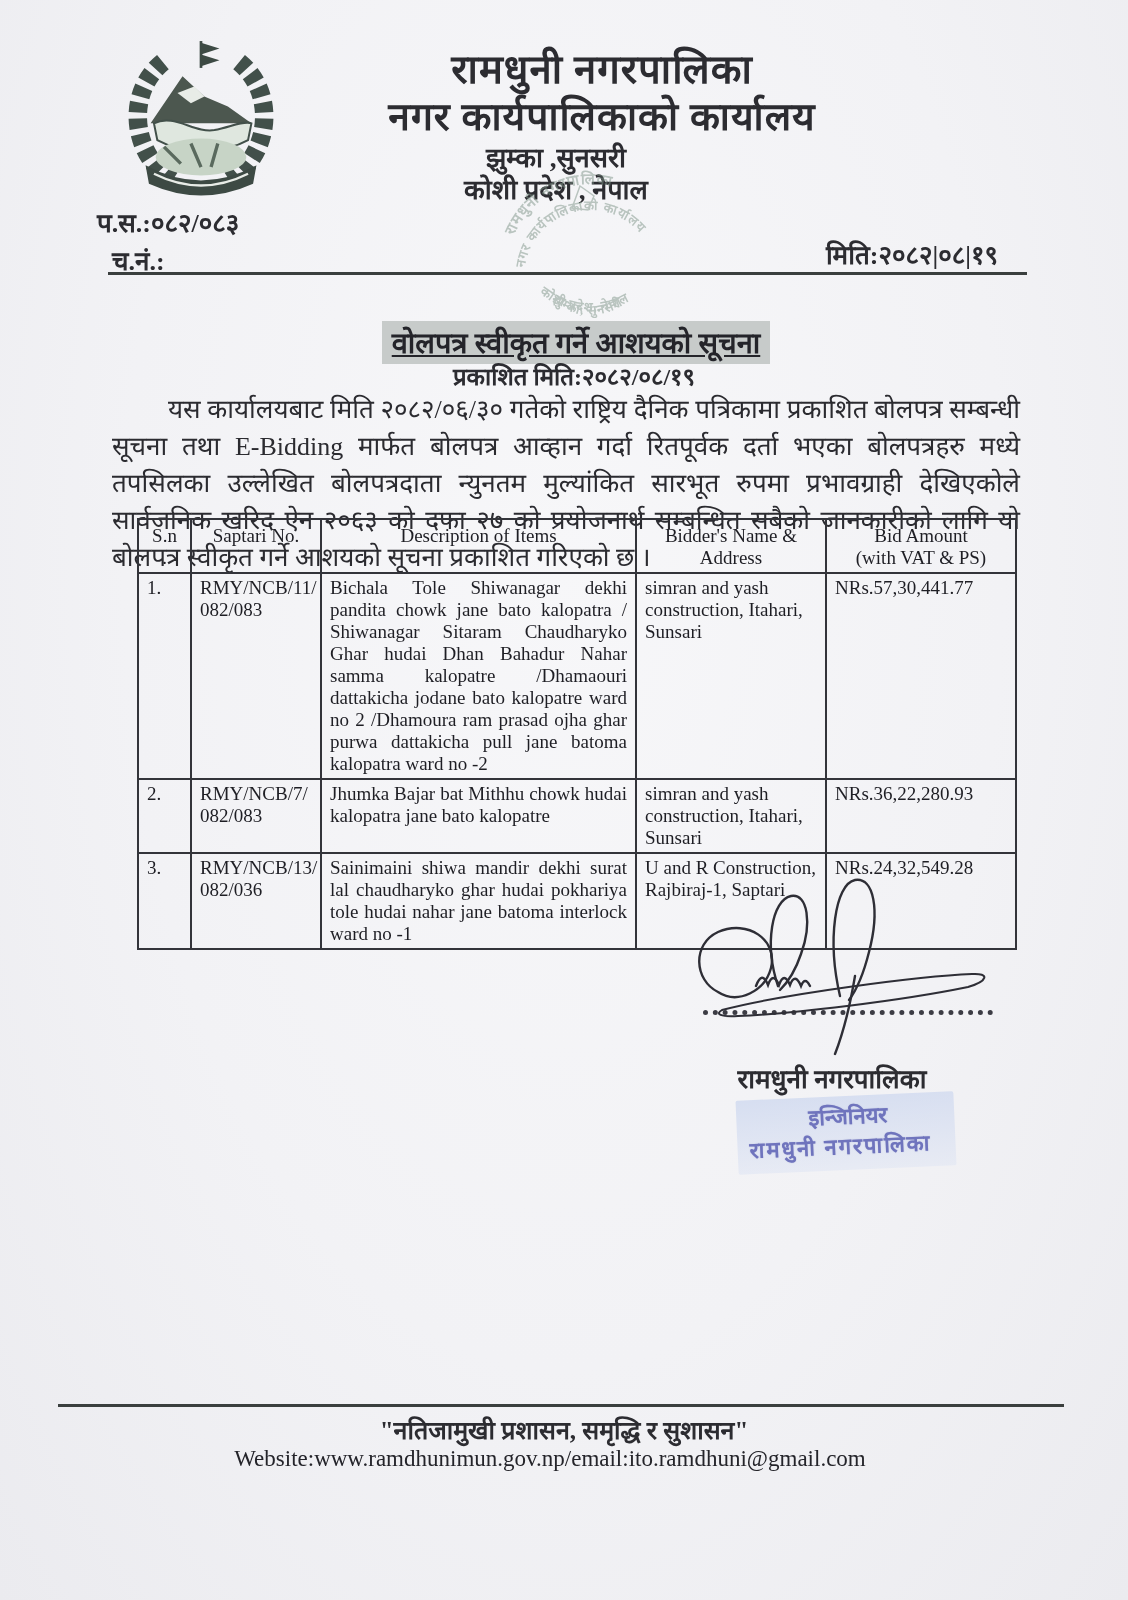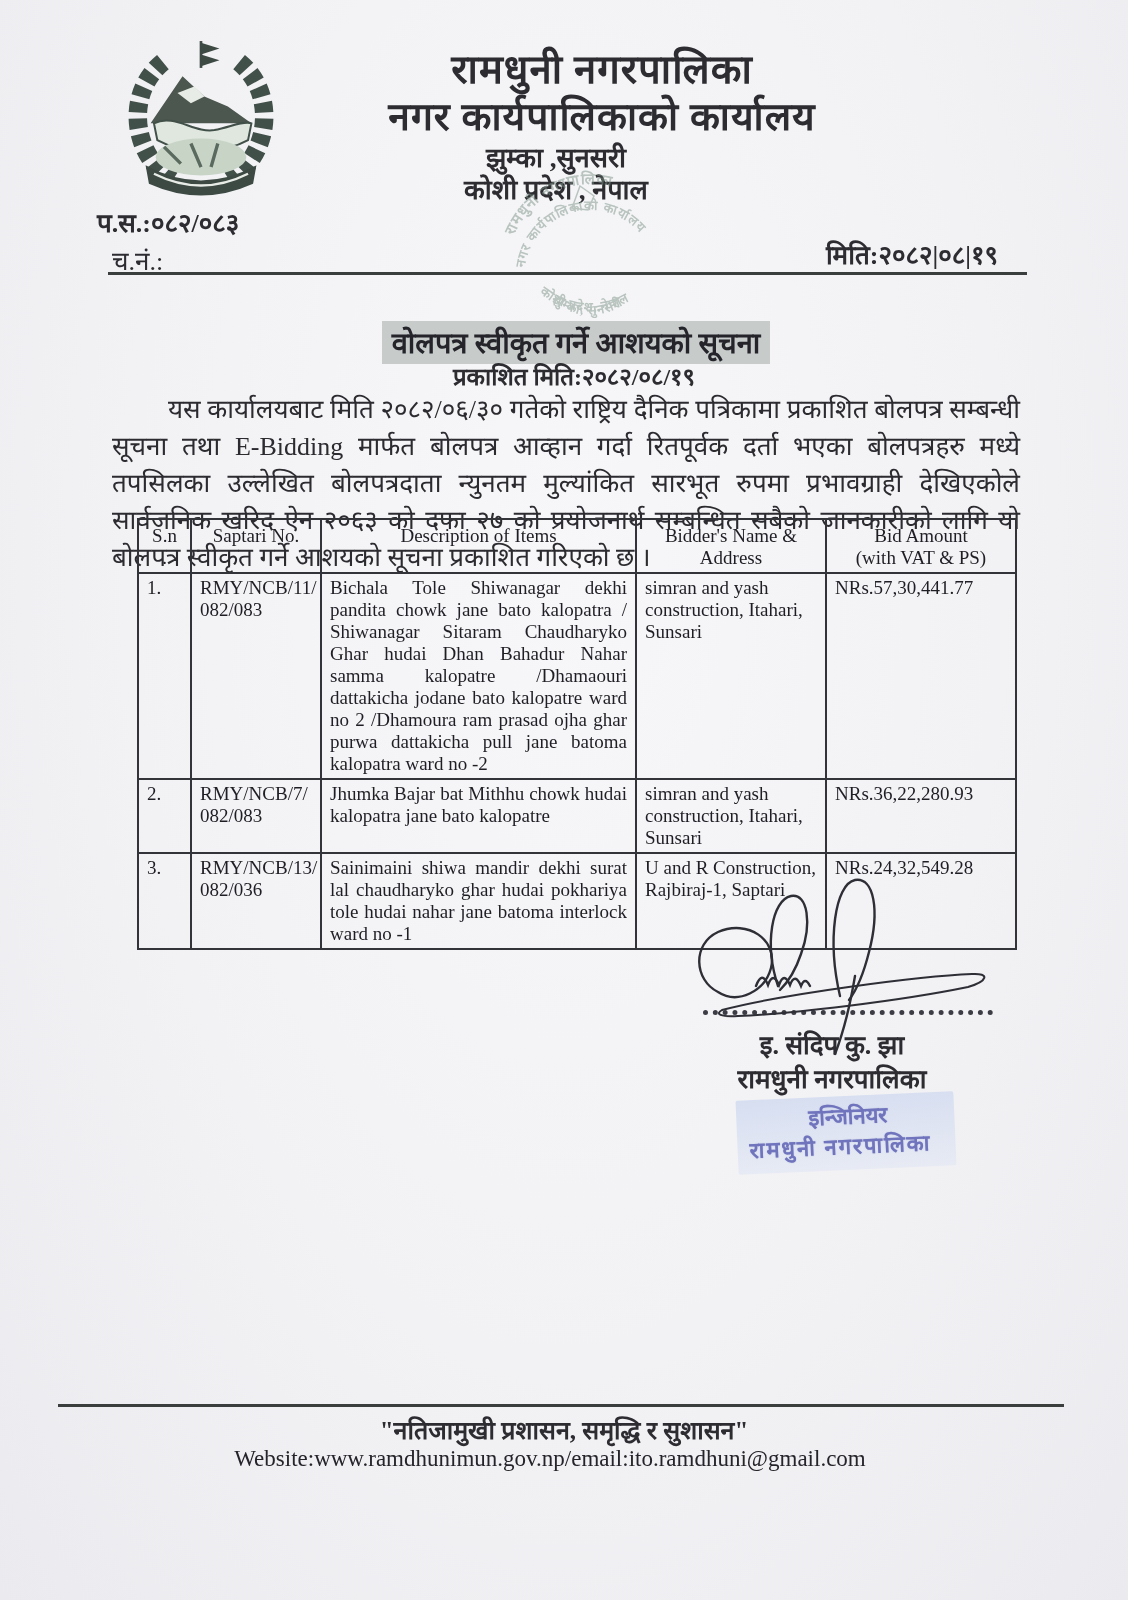--- a/index.html
+++ b/index.html
@@ -15,32 +15,32 @@
 
   
   .emblem { position:absolute; left:115px; top:36px; width:172px; height:168px; }
   .h-line { position:absolute; left:0; width:100%; text-align:center; font-weight:bold; color:#2c2c31; }
   .h1 { top:40px;  font-size:40px; transform:translateX(38px); letter-spacing:1px; }
   .h2 { top:88px;  font-size:39px; transform:translateX(38px); letter-spacing:1px; }
   .h3 { top:138px; font-size:27px; transform:translateX(-8px); }
   .h4 { top:170px; font-size:27px; transform:translateX(-8px); }
 
   .ref-ps  { position:absolute; left:97px; top:204px; font-size:26px; font-weight:bold; color:#2c2c31; }
-  .ref-ch  { position:absolute; left:112px; top:242px; font-size:26px; font-weight:normal; color:#2c2c31; }
+  .ref-ch  { position:absolute; left:112px; top:242px; font-size:26px; font-weight:bold; color:#2c2c31; }
   .ref-date{ position:absolute; right:130px; top:236px; font-size:26px; font-weight:bold; color:#2c2c31; }
 
   .rule-top { position:absolute; left:108px; top:272px; width:919px; height:3px; background:#3a3f3e; }
 
   .wm-stamp { position:absolute; left:470px; top:158px; width:240px; height:180px; opacity:.5; pointer-events:none; }
 
   
   .title-wrap { position:absolute; left:0; top:321px; width:100%; text-align:center; transform:translateX(12px); }
   .title {
     display:inline-block; background:#c7cbca; padding:1px 10px 3px;
-    font-size:29px; font-weight:bold; color:#24242a;
+    font-size:29px; font-weight:bold; text-decoration:underline; color:#24242a;
   }
   .published { position:absolute; left:0; top:359px; width:100%; text-align:center; font-size:24px; font-weight:bold; color:#2c2c31; transform:translateX(10px); }
 
   .body-par {
     position:absolute; left:112px; top:391px; width:908px;
     font-size:26px; line-height:37px; text-align:justify; text-indent:56px;
     font-weight:normal; color:#2b2b30;
   }
 
   
@@ -187,21 +187,20 @@
     <g stroke="#2e2e36" stroke-width="2.4" fill="none" stroke-linecap="round">
       <path d="M30 134 C 6 122, 4 86, 30 74 C 60 61, 90 82, 83 110 C 77 133, 50 147, 30 134 Z"></path>
       <path d="M90 128 C 76 86, 84 42, 103 38 C 120 35, 124 66, 113 96 C 107 114, 98 126, 92 132"></path>
       <path d="M152 138 C 139 82, 147 26, 167 22 C 186 19, 192 52, 181 94 C 175 118, 167 134, 161 142"></path>
       <path d="M68 128 q 6 -16 12 -1 q 5 -14 11 0 q 5 -14 11 0 q 5 -13 11 1 q 4 -10 9 0"></path>
       <path d="M34 152 C 95 136, 232 118, 284 116 C 302 115, 300 123, 280 129 C 212 143, 102 156, 50 158 C 32 159, 27 156, 34 152 Z" stroke-width="2"></path>
       <path d="M167 118 C 162 148, 154 178, 147 196"></path>
     </g>
   </svg>
   <div class="dotline"></div>
-  <div class="sig-name dev">इ. संदिप कु. झा</div>
   <div class="sig-org dev">रामधुनी नगरपालिका</div>
 
   <div class="ink-stamp">
     <div class="l1 dev">इन्जिनियर</div>
     <div class="l2 dev">रामधुनी नगरपालिका</div>
   </div>
 
   <div class="rule-bottom"></div>
   <div class="motto dev">"नतिजामुखी प्रशासन, समृद्धि र सुशासन"</div>
   <div class="website">Website:www.ramdhunimun.gov.np/email:ito.ramdhuni@gmail.com</div>

